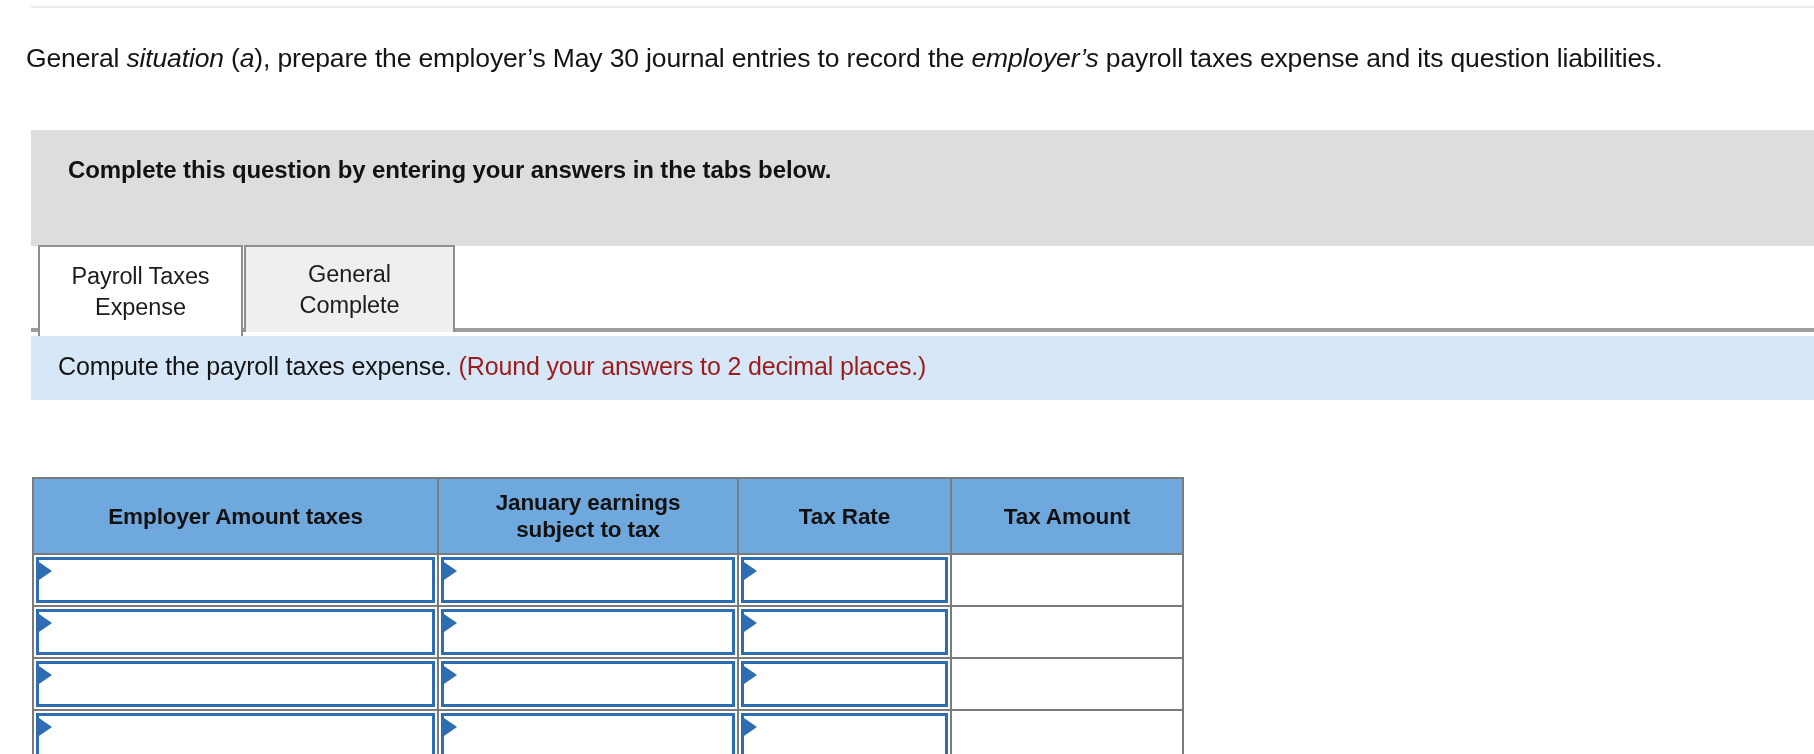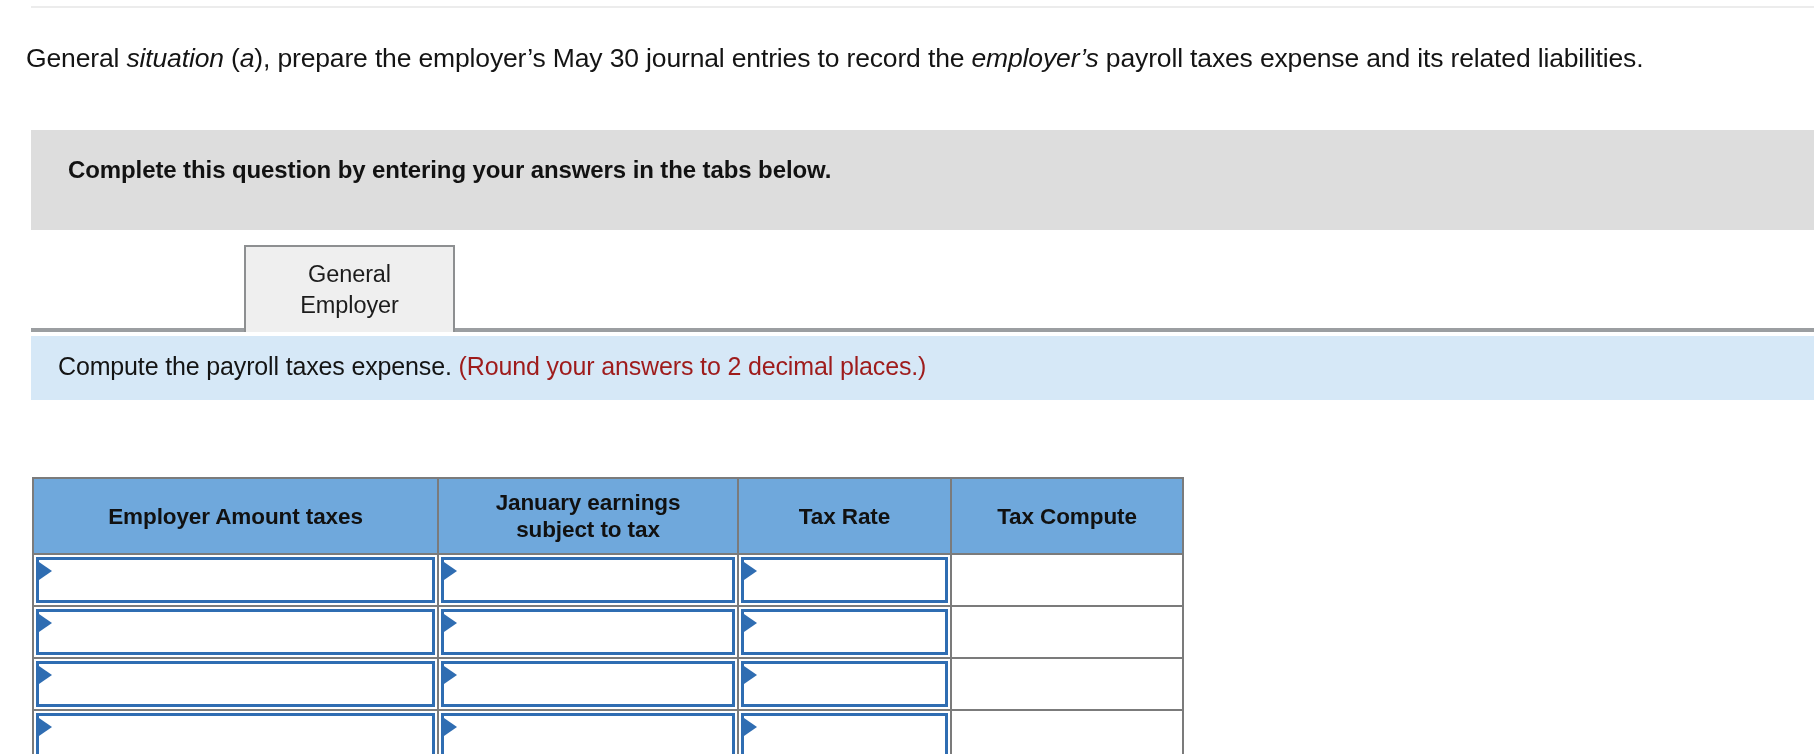--- a/index.html
+++ b/index.html
@@ -49,21 +49,21 @@
     font-style: italic;
   }
 
   
   .gray-banner {
     position: absolute;
     left: 31px;
     top: 130px;
     right: 0;
     width: 1783px;
-    height: 100px;
+    height: 116px;
     background: #dddddd;
   }
   .gray-banner-text {
     position: absolute;
     left: 37px;
     top: 26px;
     font-size: 24px;
     font-weight: bold;
     color: #121212;
     letter-spacing: -0.1px;
@@ -220,34 +220,40 @@
     overflow: hidden;
   }
 </style>
 </head>
 <body>
 
 <div class="page">
 
   <div class="top-rule"></div>
 
-  <p class="prompt"><span>General </span><em>situation</em><span> (</span><em>a</em><span>), prepare the employer’s May 30 journal entries to record the </span><em>employer’s</em><span> payroll taxes expense and its related liabilities.</span></p>
+  <p class="prompt"><span>General </span><em>situation</em><span> (</span><em>a</em><span>), prepare the employer’s May 30 journal entries to record the </span><em>employer’s</em><span> payroll taxes expense and its question liabilities.</span></p>
 
   <div class="gray-banner">
     <div class="gray-banner-text">Complete this question by entering your answers in the tabs below.</div>
   </div>
 
   <div class="tabstrip">
     <div class="tabstrip-baseline"></div>
 
+    <div class="tab active" id="tab-payroll">
+      <span>
+        <span>Payroll Taxes</span><br>
+        <span>Expense</span>
+      </span>
+    </div>
 
     <div class="tab inactive" id="tab-journal">
       <span>
         <span>General</span><br>
-        <span>Employer</span>
+        <span>Complete</span>
       </span>
     </div>
   </div>
 
   <div class="blue-bar">
     <div class="blue-bar-text"><span>Compute the payroll taxes expense. </span><span class="round-note">(Round your answers to 2 decimal places.)</span></div>
   </div>
 
   <table class="answer-table">
     <colgroup>
@@ -257,21 +263,21 @@
       <col class="col-amount">
     </colgroup>
     <thead>
       <tr>
         <th>Employer Amount taxes</th>
         <th>
           <span>January earnings</span><br>
           <span>subject to tax</span>
         </th>
         <th>Tax Rate</th>
-        <th>Tax Compute</th>
+        <th>Tax Amount</th>
       </tr>
     </thead>
     <tbody id="table-body">
         <tr>
           <td>
             <div class="cell-wrap">
               <div class="dropdown-cell">
                 <span class="dropdown-arrow"></span>
                 <span class="cell-value"></span>
               </div>

